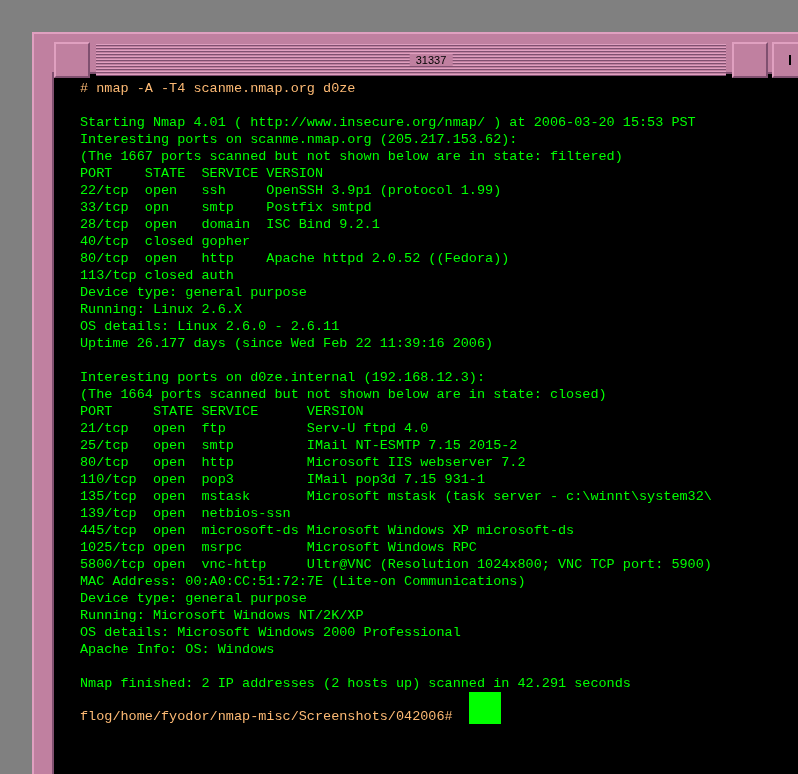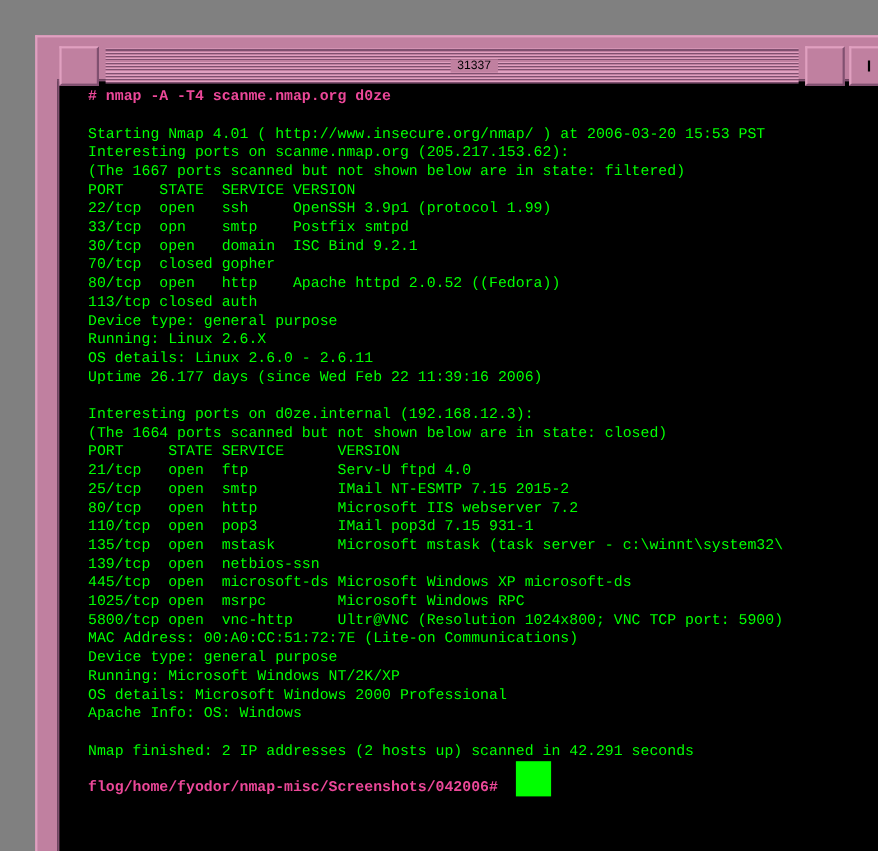--- a/index.html
+++ b/index.html
@@ -87,21 +87,21 @@
     line-height: 17px;
     white-space: pre;
     overflow: hidden;
     border: 2px solid;
     border-top-color: #805070;
     border-left-color: #805070;
     border-right-color: #e0a0c0;
     border-bottom-color: #e0a0c0;
     margin: 2px;
   }
-  .bold { font-weight: bold; color: #ec4899; }
+  .bold { font-weight: normal; color: #fdba74; }
   .cursor {
     display: inline-block;
     width: 8px;
     height: 14px;
     background: #00ff00;
     vertical-align: text-bottom;
   }
 </style>
 </head>
 <body>
@@ -115,22 +115,22 @@
     <div class="titlebar-button max"></div>
   </div>
   <div class="terminal"><span class="bold"># nmap -A -T4 scanme.nmap.org d0ze</span>
 
 <span>Starting Nmap 4.01 ( http://www.insecure.org/nmap/ ) at 2006-03-20 15:53 PST</span>
 <span>Interesting ports on scanme.nmap.org (205.217.153.62):</span>
 <span>(The 1667 ports scanned but not shown below are in state: filtered)</span>
 <span>PORT    STATE  SERVICE VERSION</span>
 <span>22/tcp  open   ssh     OpenSSH 3.9p1 (protocol 1.99)</span>
 <span>33/tcp  opn    smtp    Postfix smtpd</span>
-<span>30/tcp  open   domain  ISC Bind 9.2.1</span>
-<span>70/tcp  closed gopher</span>
+<span>28/tcp  open   domain  ISC Bind 9.2.1</span>
+<span>40/tcp  closed gopher</span>
 <span>80/tcp  open   http    Apache httpd 2.0.52 ((Fedora))</span>
 <span>113/tcp closed auth</span>
 <span>Device type: general purpose</span>
 <span>Running: Linux 2.6.X</span>
 <span>OS details: Linux 2.6.0 - 2.6.11</span>
 <span>Uptime 26.177 days (since Wed Feb 22 11:39:16 2006)</span>
 
 <span>Interesting ports on d0ze.internal (192.168.12.3):</span>
 <span>(The 1664 ports scanned but not shown below are in state: closed)</span>
 <span>PORT     STATE SERVICE      VERSION</span>

